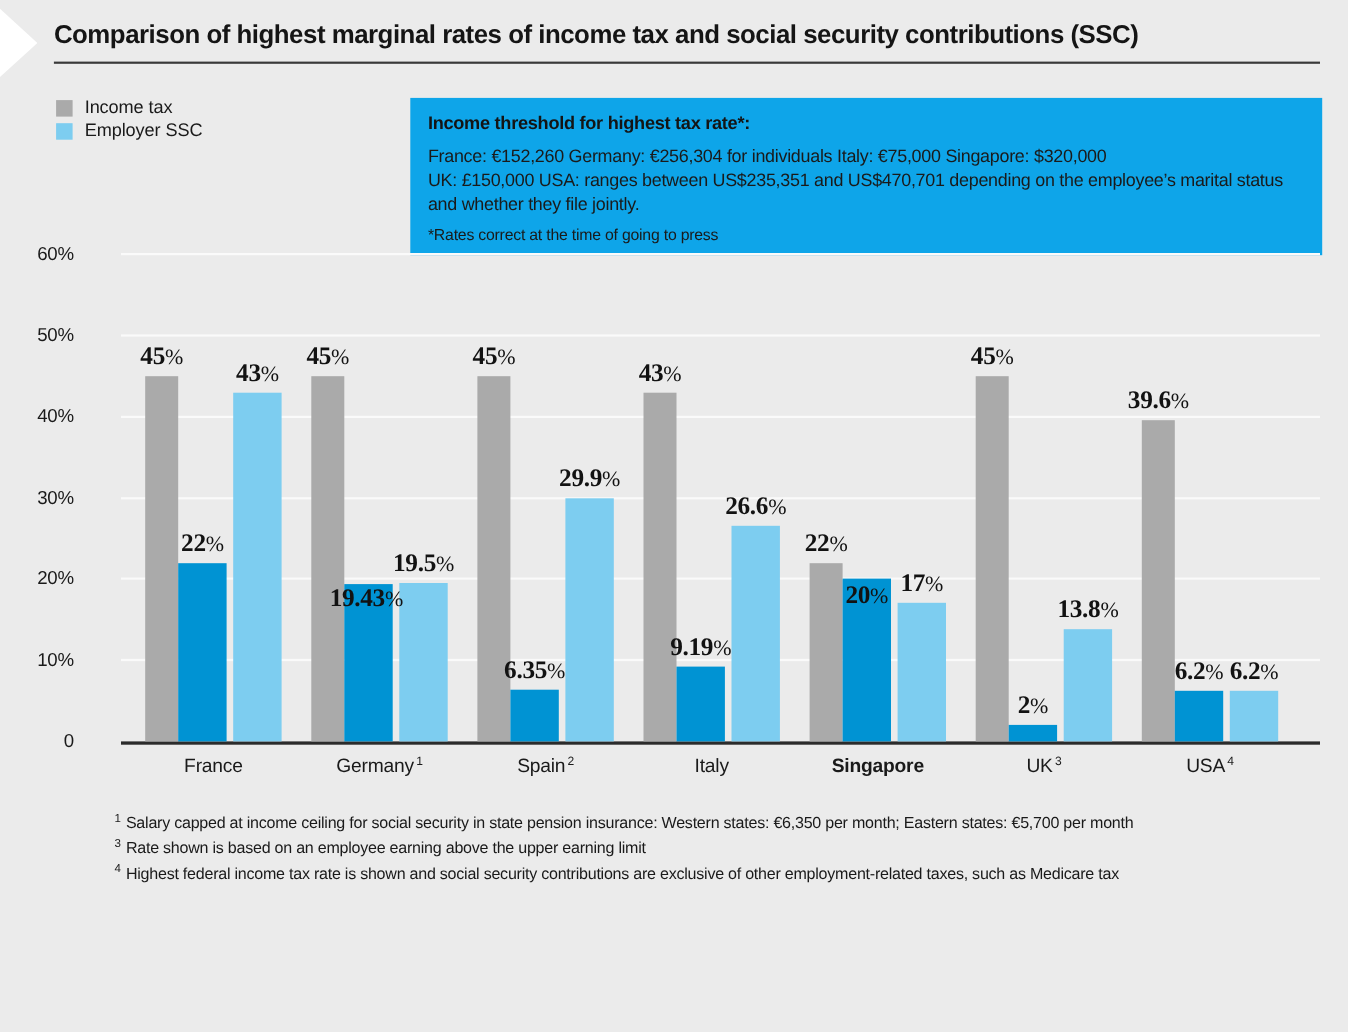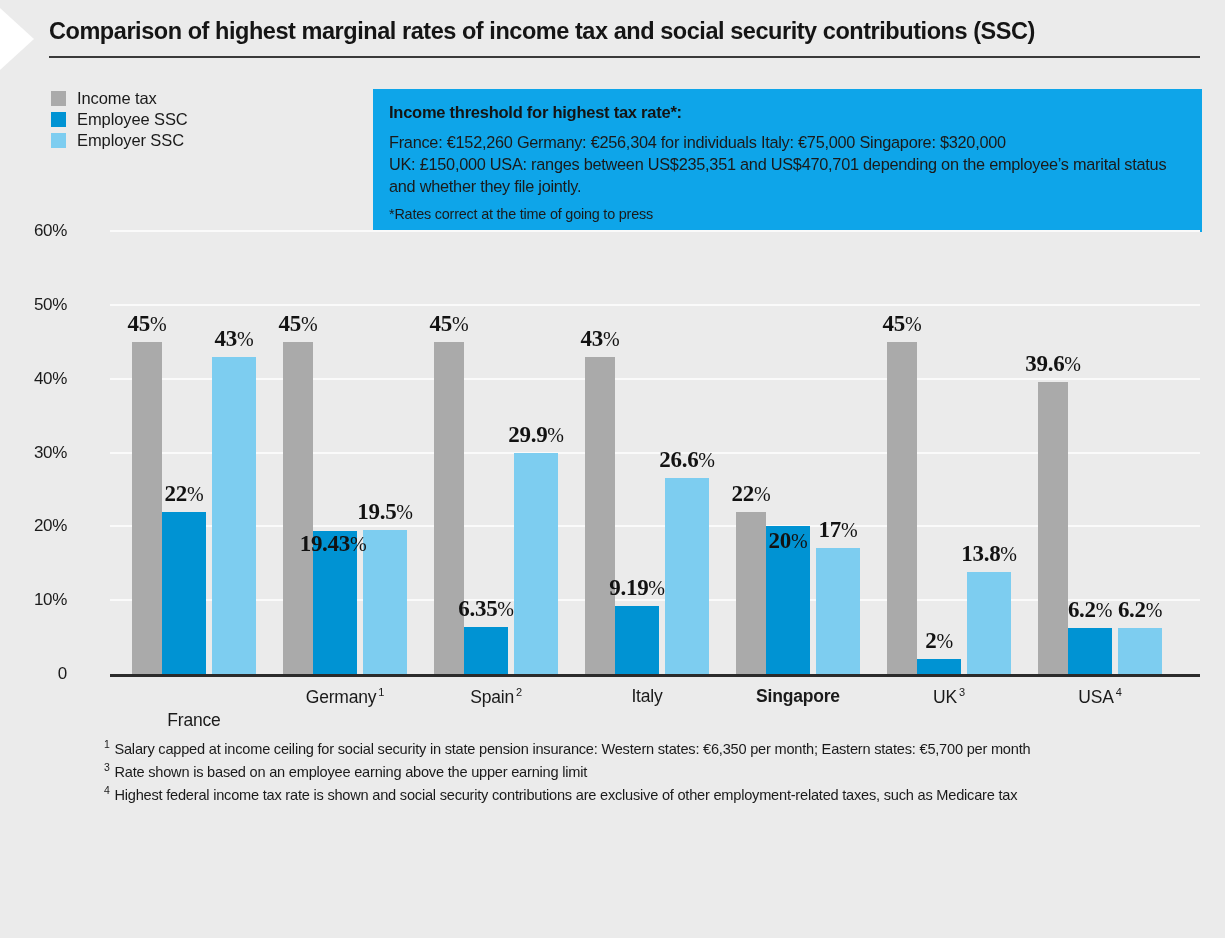--- a/index.html
+++ b/index.html
@@ -198,24 +198,20 @@
 
 <div id="header">
   <div id="page-title">Comparison of highest marginal rates of income tax and social security contributions (SSC)</div>
   <div id="title-rule"></div>
 </div>
 
 <div id="legend">
   <div class="legend-item">
     <span class="legend-swatch" id="sw0" style="background: rgb(170, 170, 170);"></span>
     <span class="legend-label">Income tax</span>
-  </div>
-  <div class="legend-item">
-    <span class="legend-swatch" id="sw1" style="background: rgb(0, 147, 211);"></span>
-    <span class="legend-label">Employee SSC</span>
   </div>
   <div class="legend-item">
     <span class="legend-swatch" id="sw2" style="background: rgb(125, 205, 240);"></span>
     <span class="legend-label">Employer SSC</span>
   </div>
 </div>
 
 <div id="info-box">
   <div id="info-heading">Income threshold for highest tax rate*:</div>
   <div class="info-line">France: €152,260   Germany: €256,304 for individuals   Italy: €75,000   Singapore: $320,000</div>
@@ -289,21 +285,21 @@
       <div class="bar-group" style="left: 928px; width: 124px;">
         <div class="bar" style="left: 0px; width: 30px; height: 292.38px; background: rgb(170, 170, 170); z-index: 1;"></div>
         <div class="bar-label" style="left: 15px; bottom: 299.38px; transform: translateX(-50%); z-index: 3;"><span class="num">39.6</span><span class="pct">%</span></div>
         <div class="bar" style="left: 30px; width: 44px; height: 45.7767px; background: rgb(0, 147, 211); z-index: 2;"></div>
         <div class="bar-label" style="left: 52px; bottom: 52.7767px; transform: translateX(-50%); z-index: 3;"><span class="num">6.2</span><span class="pct">%</span></div>
         <div class="bar" style="left: 80px; width: 44px; height: 45.7767px; background: rgb(125, 205, 240); z-index: 2;"></div>
         <div class="bar-label" style="left: 102px; bottom: 52.7767px; transform: translateX(-50%); z-index: 3;"><span class="num">6.2</span><span class="pct">%</span></div>
       </div>
     </div>
   <div id="axis-line"></div>
-<div class="cat-label" style="left: 194px; margin-top: 24px;">France</div>
+<div class="cat-label" style="left: 194px;">France</div>
     <div class="cat-label" style="left: 345px;">Germany<sup>1</sup></div>
     <div class="cat-label" style="left: 496px;">Spain<sup>2</sup></div>
     <div class="cat-label" style="left: 647px;">Italy</div>
     <div class="cat-label" style="left: 798px; font-weight: bold;">Singapore</div>
     <div class="cat-label" style="left: 949px;">UK<sup>3</sup></div>
     <div class="cat-label" style="left: 1100px;">USA<sup>4</sup></div>
   </div>
 
 <div id="footnotes">
     <div class="footnote"><sup>1</sup> Salary capped at income ceiling for social security in state pension insurance: Western states: €6,350 per month; Eastern states: €5,700 per month</div>

